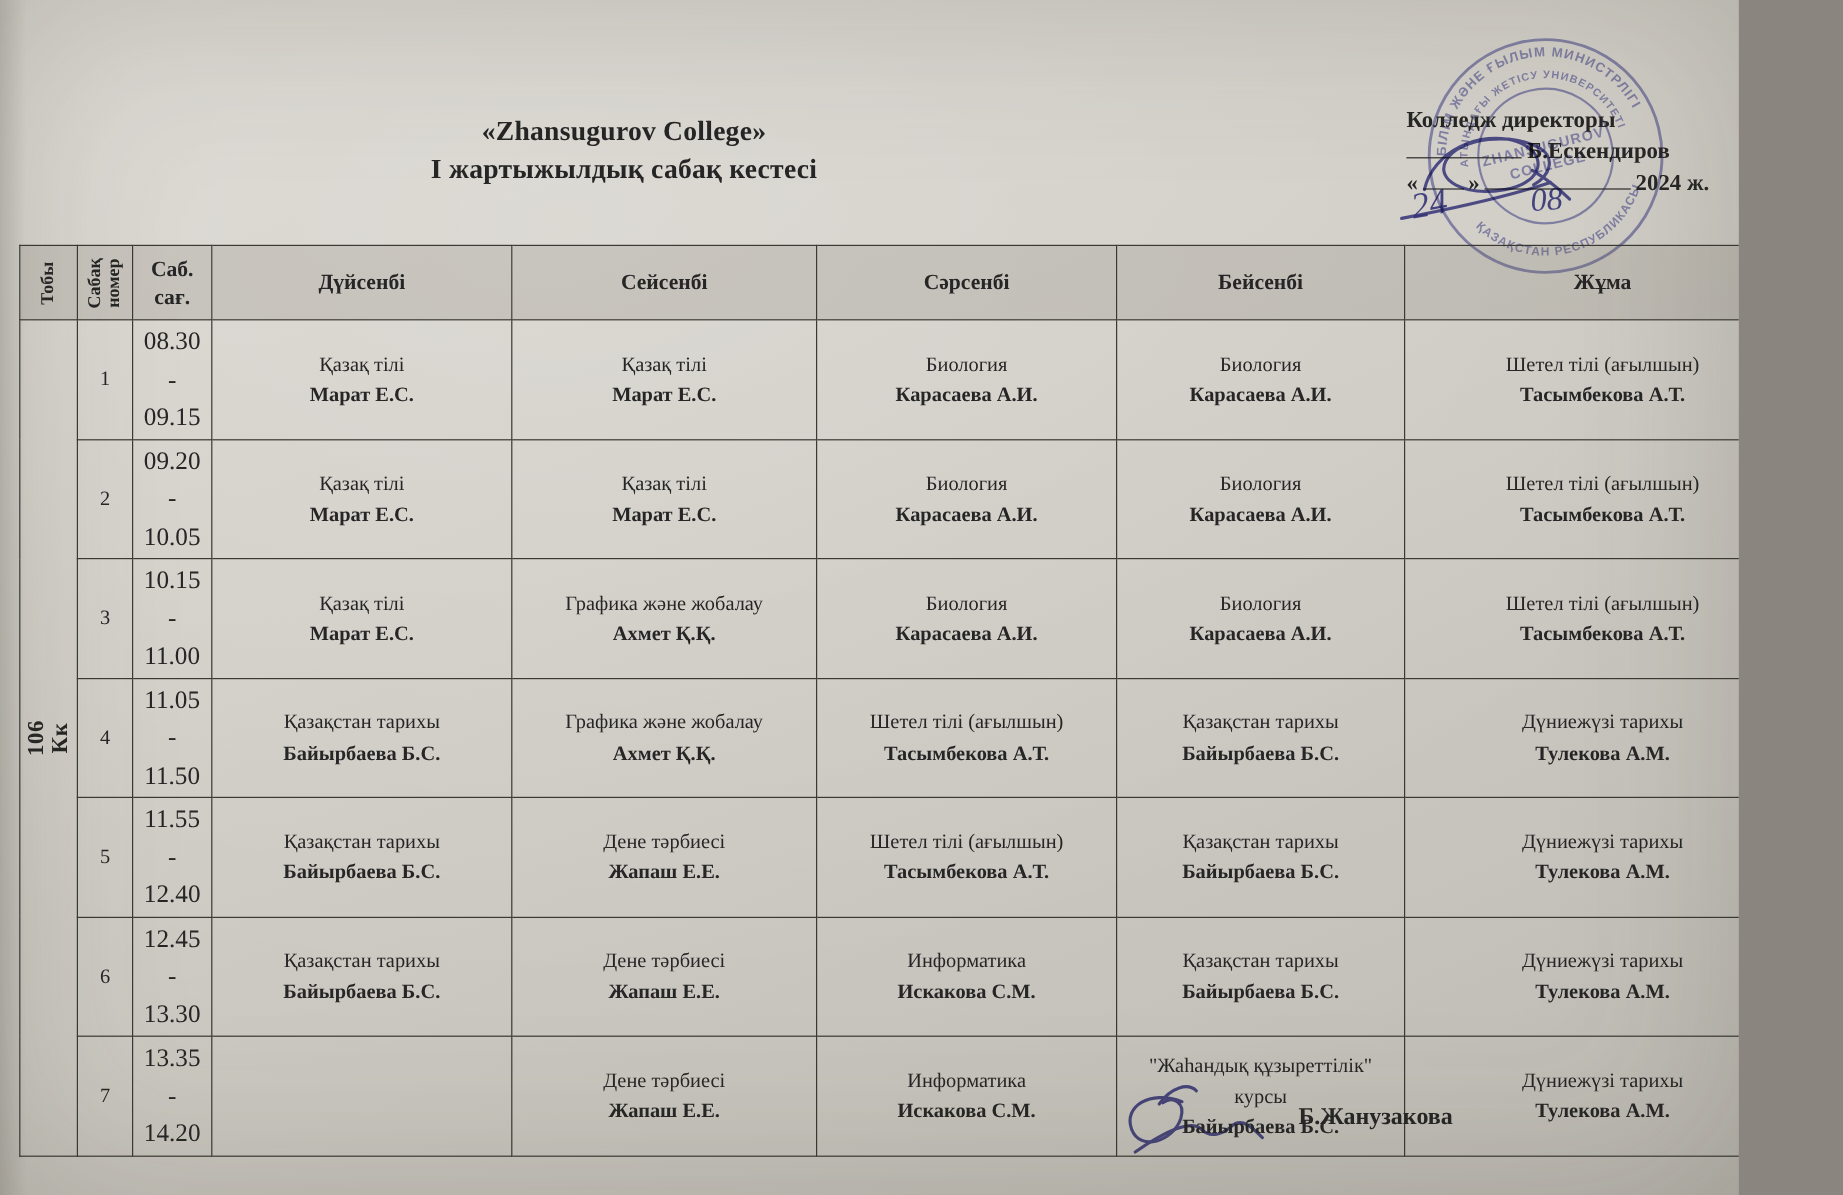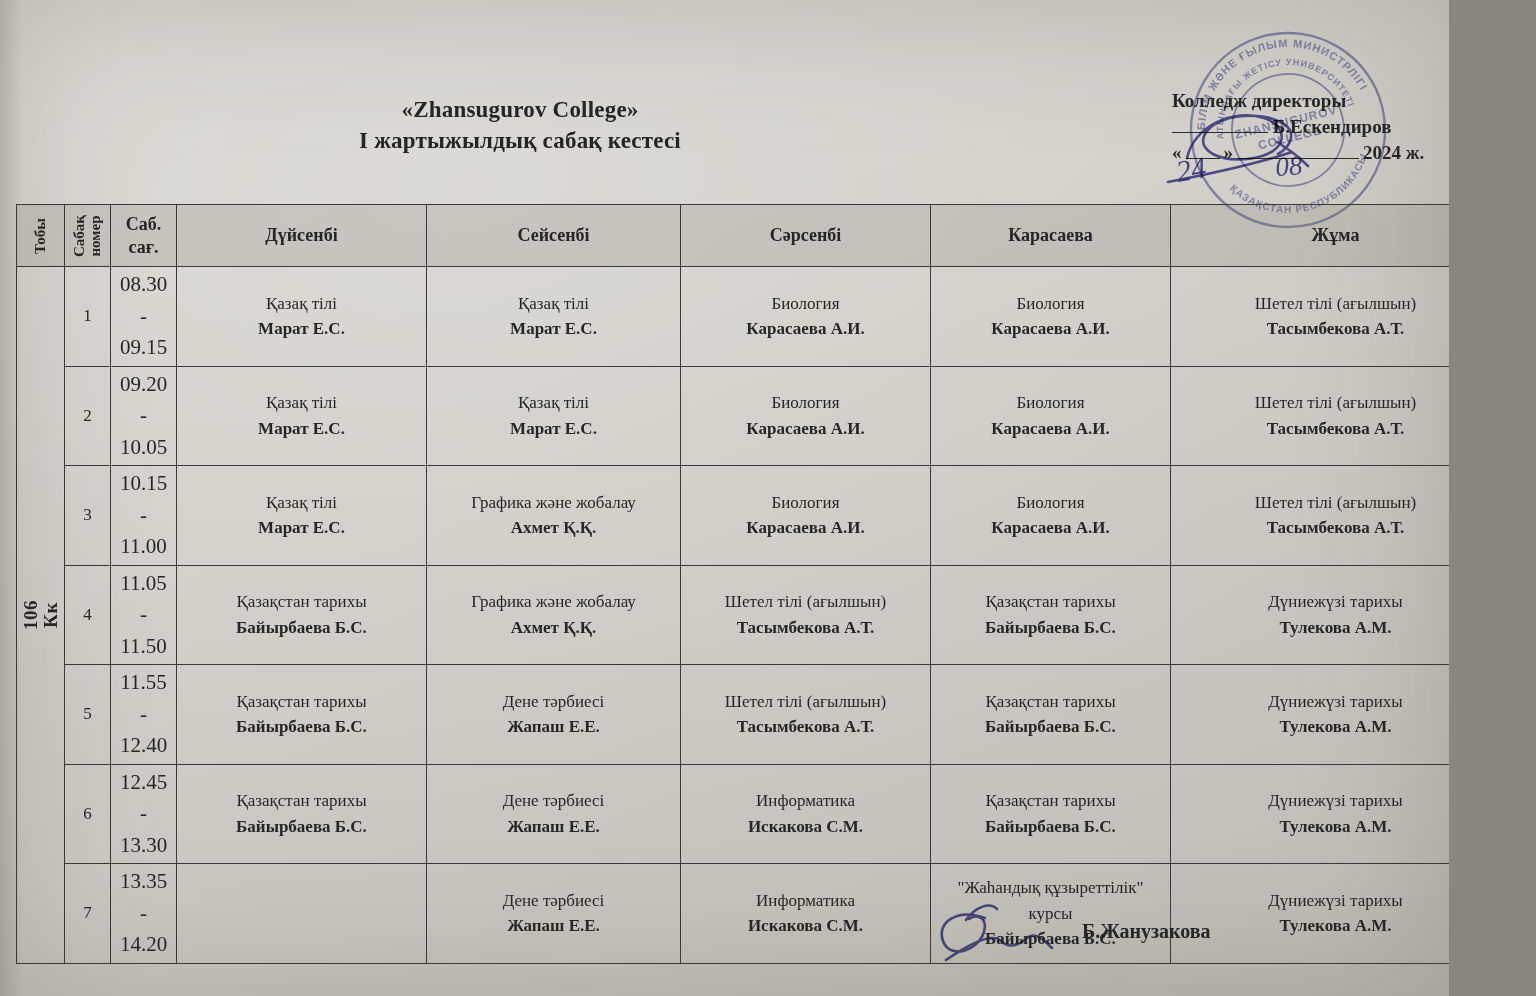--- a/index.html
+++ b/index.html
@@ -140,21 +140,21 @@
           </th>
         <th class="vhead">
             <span class="rot">Сабақ
 номер</span>
           </th>
         <th class="time-head">Саб.
 сағ.</th>
         <th>Дүйсенбі</th>
         <th>Сейсенбі</th>
         <th>Сәрсенбі</th>
-        <th>Карасаева</th>
+        <th>Бейсенбі</th>
         <th>Жұма</th>
       </tr>
     </thead>
     <tbody>
         <tr>
           <td rowspan="7" class="group-cell">
             <span class="rot">106 Кк</span>
           </td>
           <td class="num-cell">1</td>
           <td class="time-cell">08.30 -

